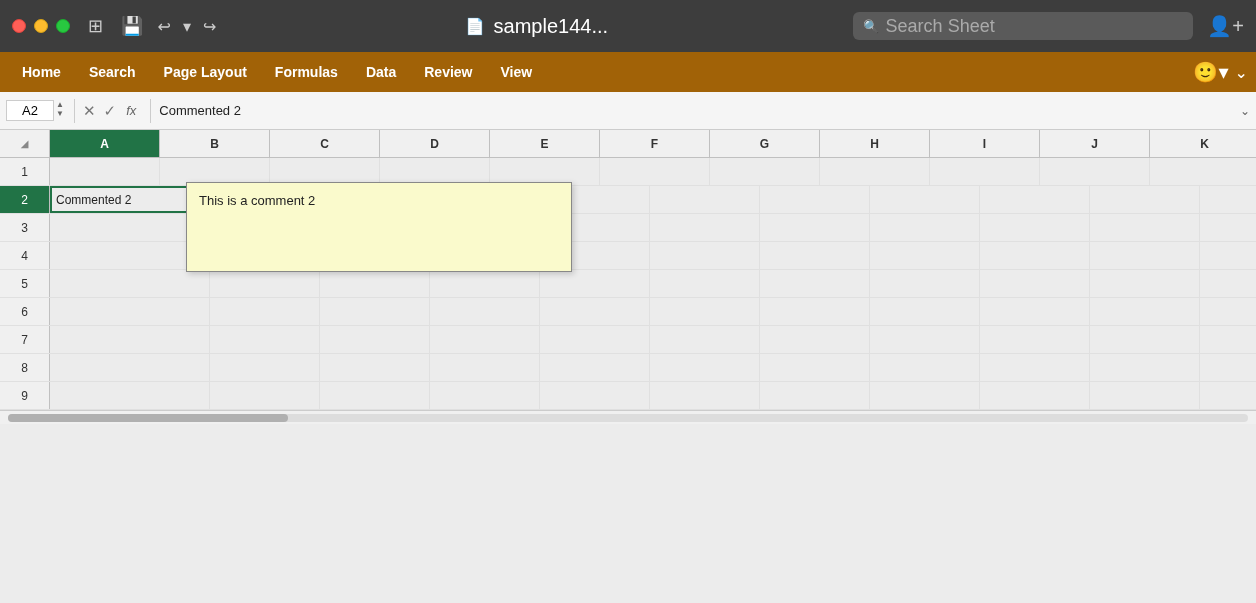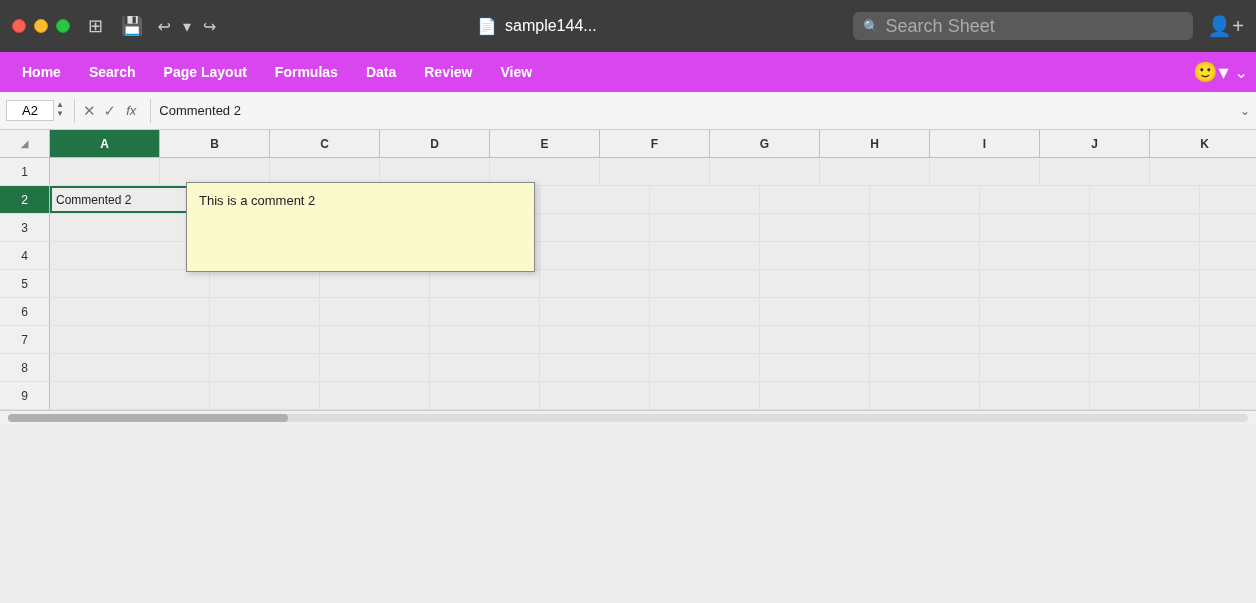--- a/index.html
+++ b/index.html
@@ -33,35 +33,35 @@
     .toolbar-actions {
       display: flex; align-items: center; gap: 4px; margin-left: 10px;
     }
     .toolbar-btn {
       color: #ccc; background: none; border: none; font-size: 16px; cursor: pointer; padding: 2px 4px;
     }
     .title-area {
       flex: 1; display: flex; justify-content: center; align-items: center; gap: 8px;
     }
     .file-icon { color: #ccc; font-size: 16px; }
-    .file-name { color: #fff; font-size: 16px; font-weight: 500; }
+    .file-name { color: #fff; font-size: 20px; font-weight: 500; }
     .search-box {
       display: flex; align-items: center; background: #5a5a5a; border-radius: 6px;
       padding: 4px 10px; gap: 6px; min-width: 340px; height: 28px;
     }
     .search-icon { color: #aaa; font-size: 13px; }
     .search-input {
       background: none; border: none; outline: none; color: #fff; font-size: 18px; flex: 1;
     }
     .search-input::placeholder { color: #aaa; }
     .user-icon { color: #ccc; font-size: 20px; margin-left: 14px; }
 
     
     .menubar {
-      background: #d946ef;
+      background: #a16207;
       height: 40px;
       display: flex; align-items: center; padding: 0 8px;
     }
     .menu-item {
       color: #fff; font-size: 14px; font-weight: 600; padding: 4px 14px;
       cursor: pointer; border-radius: 3px;
     }
     .menubar-right {
       margin-left: auto; display: flex; align-items: center; gap: 6px;
     }
@@ -160,21 +160,21 @@
       border-style: solid;
       border-width: 0 8px 8px 0;
       border-color: transparent #e63c3c transparent transparent;
     }
 
     
     .comment-popup {
       position: absolute;
       top: 52px;
       left: 186px;
-      width: 349px;
+      width: 386px;
       min-height: 90px;
       background: #fafacc;
       border: 1px solid #888;
       z-index: 100;
       padding: 10px 12px;
       font-size: 13px;
       color: #222;
       box-shadow: 2px 2px 6px rgba(0,0,0,0.18);
     }
 

